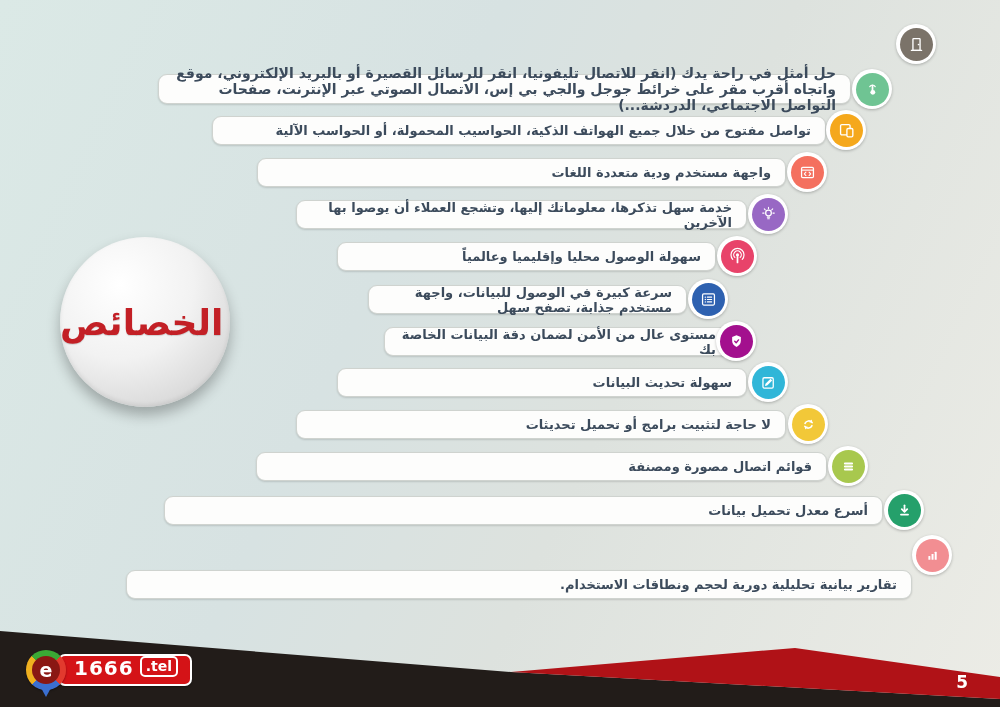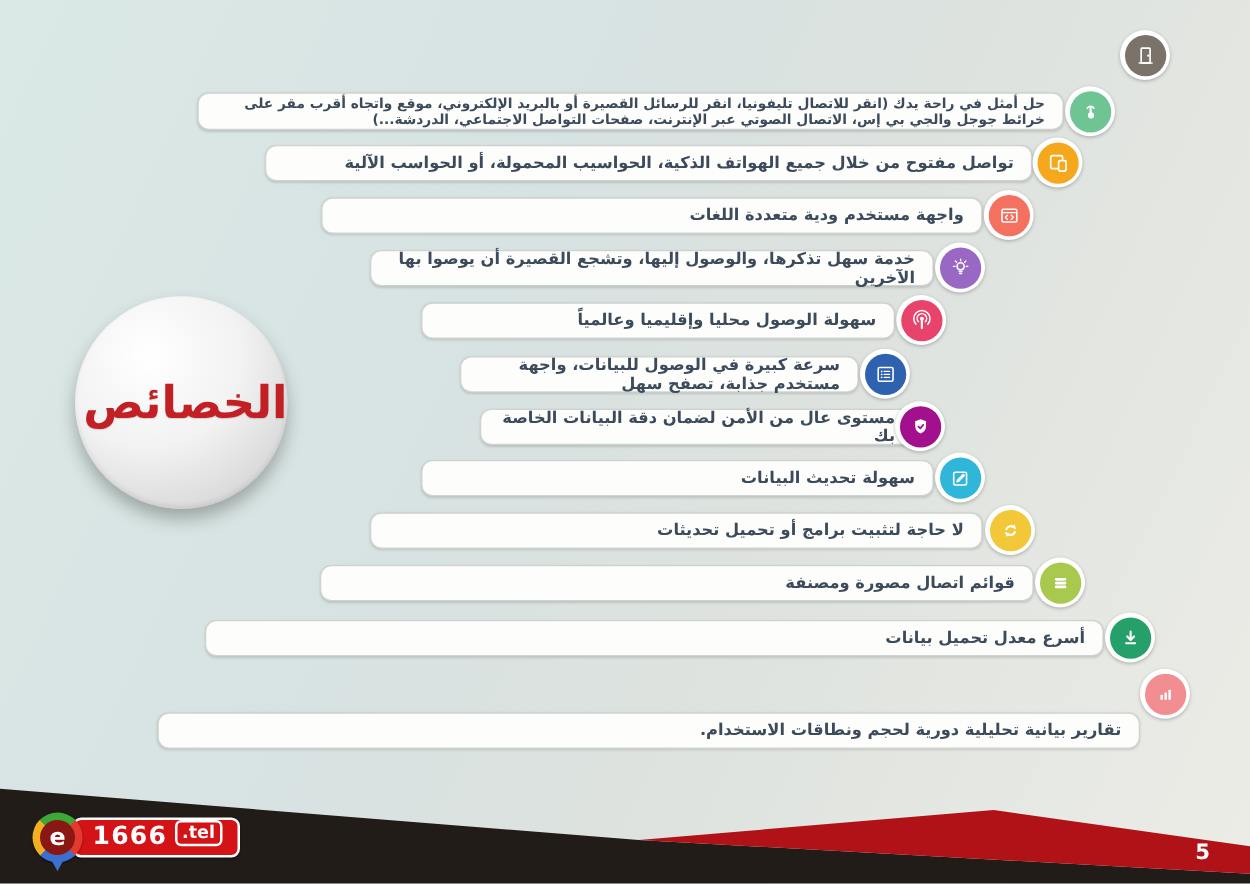--- a/index.html
+++ b/index.html
@@ -21,21 +21,21 @@
   }
   .ficon-inner{
     width:33px;height:33px;border-radius:50%;display:flex;align-items:center;justify-content:center;
   }
   .ficon-inner svg{display:block;}
   
   .title-circle{
     position:absolute;left:60px;top:237px;width:170px;height:170px;border-radius:50%;
     background:radial-gradient(circle at 35% 28%,#ffffff 0%,#f2f2f2 45%,#dcdcdc 75%,#c6c6c6 100%);
     box-shadow:0 8px 14px rgba(0,0,0,.28), inset 0 -2px 4px rgba(0,0,0,.08);
-    display:flex;align-items:center;justify-content:flex-end;
+    display:flex;align-items:center;justify-content:flex-start;
   }
   .title-circle span{
     font-size:36px;font-weight:bold;text-shadow:0 1px 1px rgba(0,0,0,.15);
   }
   
   .footer-svg{position:absolute;left:0;top:627px;width:1000px;height:80px;}
   .page-number{
     position:absolute;right:32px;top:672px;color:#ffffff;font-size:17px;font-weight:bold;
   }
   .logo{position:absolute;left:26px;top:650px;display:flex;align-items:center;}
@@ -72,21 +72,21 @@
   <div class="ficon" style="left:896px;top:24px;">
     <div class="ficon-inner" style="background-color: rgb(123, 115, 105); color: rgb(123, 115, 105);">
       <svg width="19" height="19" viewBox="0 0 24 24">
           <rect x="7.5" y="4.5" width="9" height="15" rx="0.8" fill="none" stroke="#fff" stroke-width="1.7"></rect>
           <circle cx="14.6" cy="12" r="1.1" fill="#fff"></circle>
           <path d="M5.5 19.5 h13" stroke="#fff" stroke-width="1.5" stroke-linecap="round"></path>
         </svg>
     </div>
   </div>
 
-  <div class="fbar" style="left:158px;top:74px;width:693px;height:30px;font-size:11px;justify-content:center;">
+  <div class="fbar" style="left:158px;top:74px;width:693px;height:30px;font-size:14px;justify-content:center;">
     <span>حل أمثل في راحة يدك (انقر للاتصال تليفونيا، انقر للرسائل القصيرة أو بالبريد الإلكتروني، موقع واتجاه أقرب مقر على خرائط جوجل والجي بي إس، الاتصال الصوتي عبر الإنترنت، صفحات التواصل الاجتماعي، الدردشة...)</span>
   </div>
   <div class="ficon" style="left:852px;top:69px;">
     <div class="ficon-inner" style="background-color: rgb(111, 196, 147); color: rgb(111, 196, 147);">
       <svg width="19" height="19" viewBox="0 0 24 24">
           <path d="M8.6 8.4 a3.9 3.9 0 0 1 6.8 0" fill="none" stroke="#fff" stroke-width="1.5" stroke-linecap="round"></path>
           <path d="M12 7 v6.5" stroke="#fff" stroke-width="2.2" stroke-linecap="round"></path>
           <circle cx="12.4" cy="15.6" r="3.1" fill="#fff"></circle>
         </svg>
     </div>
@@ -111,21 +111,21 @@
     <div class="ficon-inner" style="background-color: rgb(244, 112, 95); color: rgb(244, 112, 95);">
       <svg width="19" height="19" viewBox="0 0 24 24">
           <rect x="4.5" y="5.5" width="15" height="13" rx="1.5" fill="none" stroke="#fff" stroke-width="1.6"></rect>
           <path d="M4.5 9 h15" stroke="#fff" stroke-width="1.4"></path>
           <path d="M10 11.6 l-2 2.1 2 2.1 M14 11.6 l2 2.1 -2 2.1" fill="none" stroke="#fff" stroke-width="1.4" stroke-linecap="round" stroke-linejoin="round"></path>
         </svg>
     </div>
   </div>
 
   <div class="fbar" style="left:296px;top:200px;width:451px;height:29px;">
-    <span>خدمة سهل تذكرها، والوصول إليها، وتشجع القصيرة أن يوصوا بها الآخرين</span>
+    <span>خدمة سهل تذكرها، معلوماتك إليها، وتشجع العملاء أن يوصوا بها الآخرين</span>
   </div>
   <div class="ficon" style="left:748px;top:194px;">
     <div class="ficon-inner" style="background-color: rgb(152, 104, 196); color: rgb(152, 104, 196);">
       <svg width="19" height="19" viewBox="0 0 24 24">
           <circle cx="12" cy="10.2" r="3.6" fill="none" stroke="#fff" stroke-width="1.6"></circle>
           <path d="M10.6 15.4 h2.8 M11 17.4 h2" stroke="#fff" stroke-width="1.5" stroke-linecap="round"></path>
           <path d="M12 3 v1.6 M6.7 4.9 l1.2 1.2 M17.3 4.9 l-1.2 1.2 M4.7 10.2 h1.7 M17.6 10.2 h1.7" stroke="#fff" stroke-width="1.4" stroke-linecap="round"></path>
         </svg>
     </div>
   </div>

